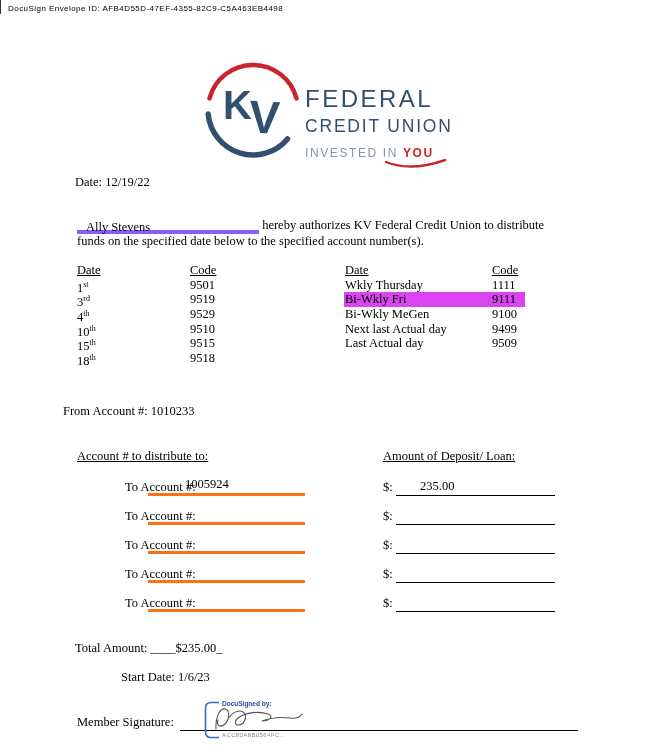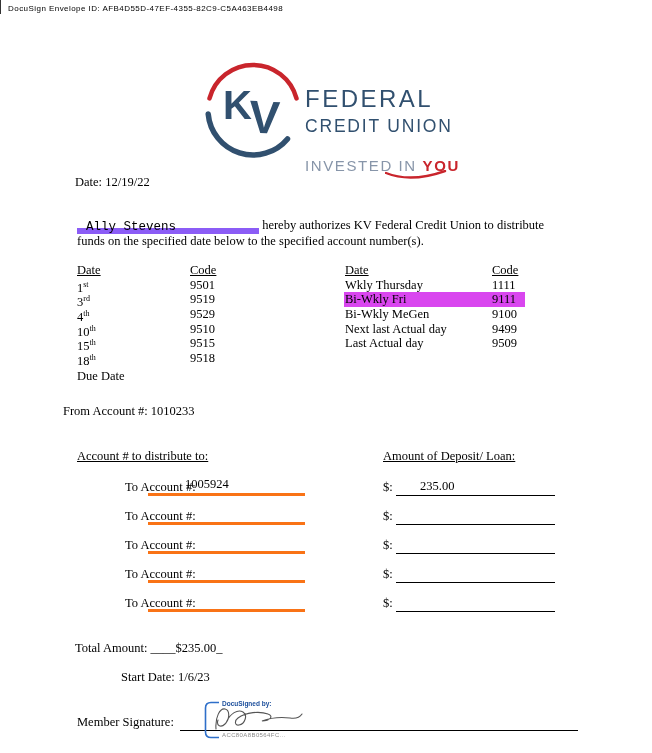--- a/index.html
+++ b/index.html
@@ -17,30 +17,30 @@
   .logo { position:absolute; left:203px; top:57px; width:260px; height:108px; }
   .logo-mark { position:absolute; left:0; top:2px; width:100px; height:102px; }
   .logo-k, .logo-v {
     position:absolute; font-family:"Liberation Sans", sans-serif; font-weight:bold; color:#31506F;
   }
   .logo-k { left:20px; top:24px; font-size:40px; }
   .logo-v { left:46px; top:31px; font-size:46px; transform:rotate(3deg); }
   .logo-text { position:absolute; left:102px; top:28px; font-family:"Liberation Sans", sans-serif; }
   .logo-line1 { font-size:24px; letter-spacing:2.5px; color:#31506F; }
   .logo-line2 { font-size:17.5px; letter-spacing:1.8px; color:#31506F; margin-top:3px; }
-  .logo-tagline { position:relative; margin-top:20px; font-size:15px; letter-spacing:1.6px; }
+  .logo-tagline { position:relative; margin-top:9px; font-size:12px; letter-spacing:1.6px; }
   .tagline-prefix { color:#8795A9; }
   .tagline-accent { color:#C9252C; font-weight:bold; }
   .tagline-swoosh { position:absolute; left:80px; top:13px; }
   
   .doc-text { position:absolute; font-size:12.5px; }
   .auth-para { position:absolute; left:77px; top:218px; width:492px; font-size:12.5px; line-height:15.5px; }
   .name-line {
-    display:inline-block; width:182px; border-bottom:6px solid #8b5cf6;
-    padding-left:9px; height:14px; vertical-align:bottom;font-family:Liberation Mono, monospace;
+    display:inline-block; width:182px; border-bottom:4px solid #8b5cf6;
+    padding-left:9px; height:14px; vertical-align:bottom;
   }
   
   .codes-table { position:absolute; top:263px; font-size:12.5px; }
   .codes-left  { left:77px;  width:165px; }
   .codes-right { left:344px; width:181px; }
   .trow { position:relative; height:14.7px; line-height:14.7px; }
   .td-date { position:absolute; left:0; white-space:nowrap; }
   .codes-right .td-date { left:1px; }
   .td-code { position:absolute; }
   .codes-left  .td-code { left:113px; }
@@ -128,24 +128,20 @@
         <span class="td-code">9510</span>
       </div>
     <div class="trow">
         <span class="td-date"><span>15</span><sup>th</sup></span>
         <span class="td-code">9515</span>
       </div>
     <div class="trow">
         <span class="td-date"><span>18</span><sup>th</sup></span>
         <span class="td-code">9518</span>
       </div>
-    <div class="trow">
-        <span class="td-date"><span>Due Date</span><sup></sup></span>
-        <span class="td-code"></span>
-      </div>
   </div>
 
   <div class="codes-table codes-right">
     <div class="trow">
       <span class="td-date th">Date</span>
       <span class="td-code th">Code</span>
     </div>
     <div class="trow">
         <span class="td-date">Wkly Thursday</span>
         <span class="td-code">1111</span>

